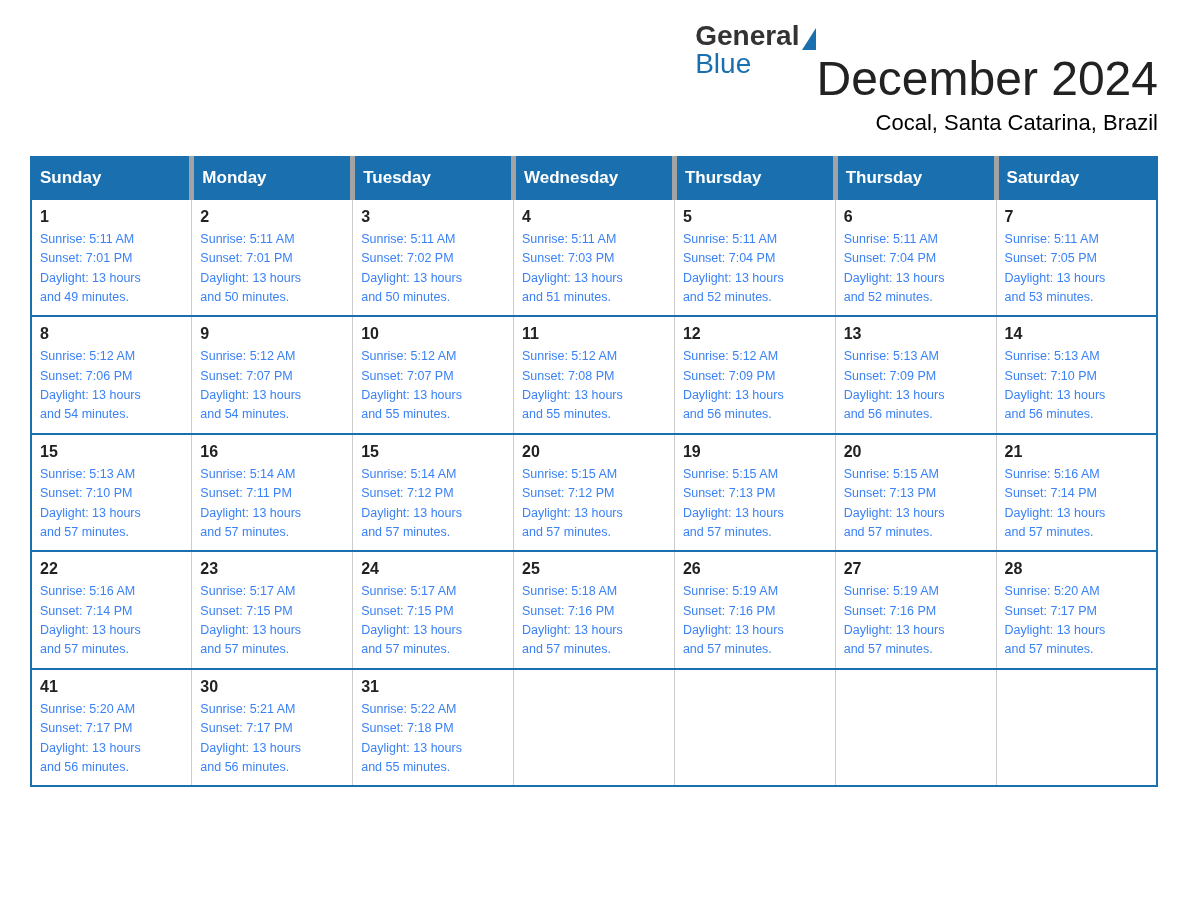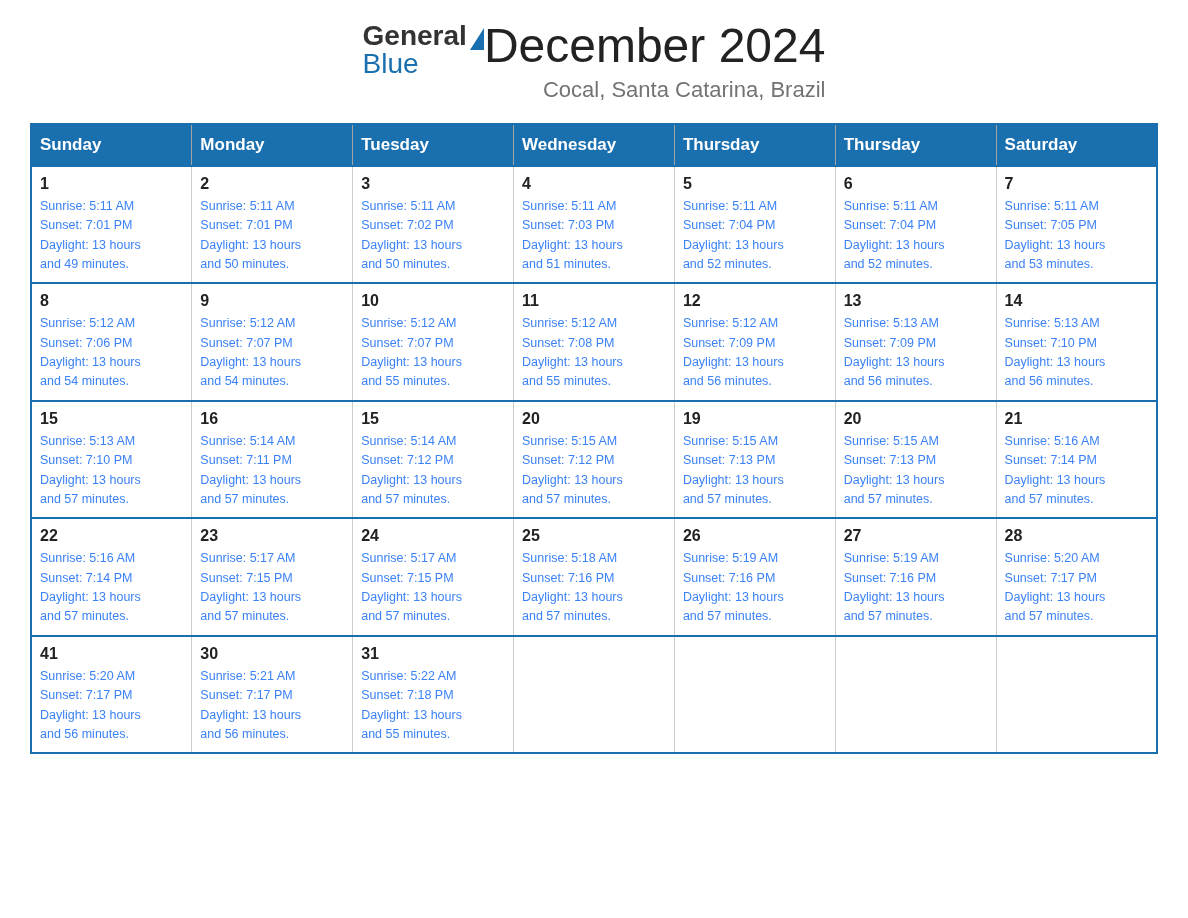--- a/index.html
+++ b/index.html
@@ -5,56 +5,57 @@
     * { box-sizing: border-box; margin: 0; padding: 0; }
     body {
       font-family: Arial, sans-serif;
       background: #fff;
       padding: 20px 30px;
       width: 1188px;
       min-height: 918px;
     }
     .header {
       display: flex;
-      justify-content: center;
+      justify-content: flex-end;
       align-items: flex-start;
       margin-bottom: 20px;
     }
     .logo-text-general {
       font-size: 28px;
       font-weight: bold;
       color: #333;
     }
     .title-section {
       text-align: right;
+      margin-top: 33px;
     }
     .month-title {
       font-size: 48px;
       font-weight: normal;
       color: #222;
       line-height: 1.1;
     }
     .location-title {
       font-size: 22px;
-      color: #737373;
+      color: #000000;
       margin-top: 4px;
     }
     table {
       width: 100%;
       border-collapse: collapse;
       border: 2px solid #1a6faf;
     }
     thead tr th {
       background-color: #1a6faf;
       color: #fff;
       font-size: 17px;
       font-weight: bold;
       padding: 10px 8px;
       text-align: left;
-      border-right: 1px solid #a3a3a3;
+      border-right: 5px solid #a3a3a3;
     }
     thead tr th:last-child { border-right: none; }
     tbody tr td {
       border-top: 2px solid #1a6faf;
       border-right: 1px solid #ccc;
       vertical-align: top;
       padding: 8px 8px;
       font-size: 13px;
       color: #333;
       width: 14.28%;

